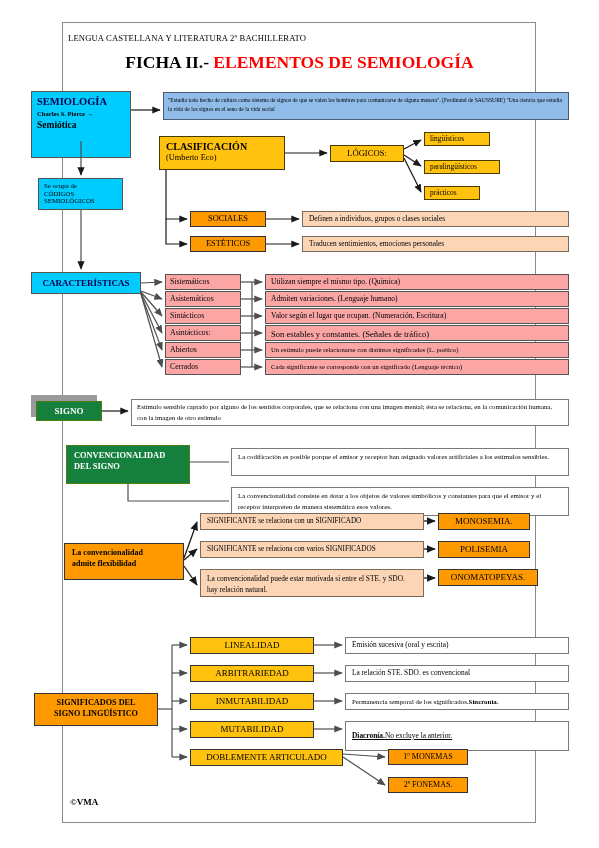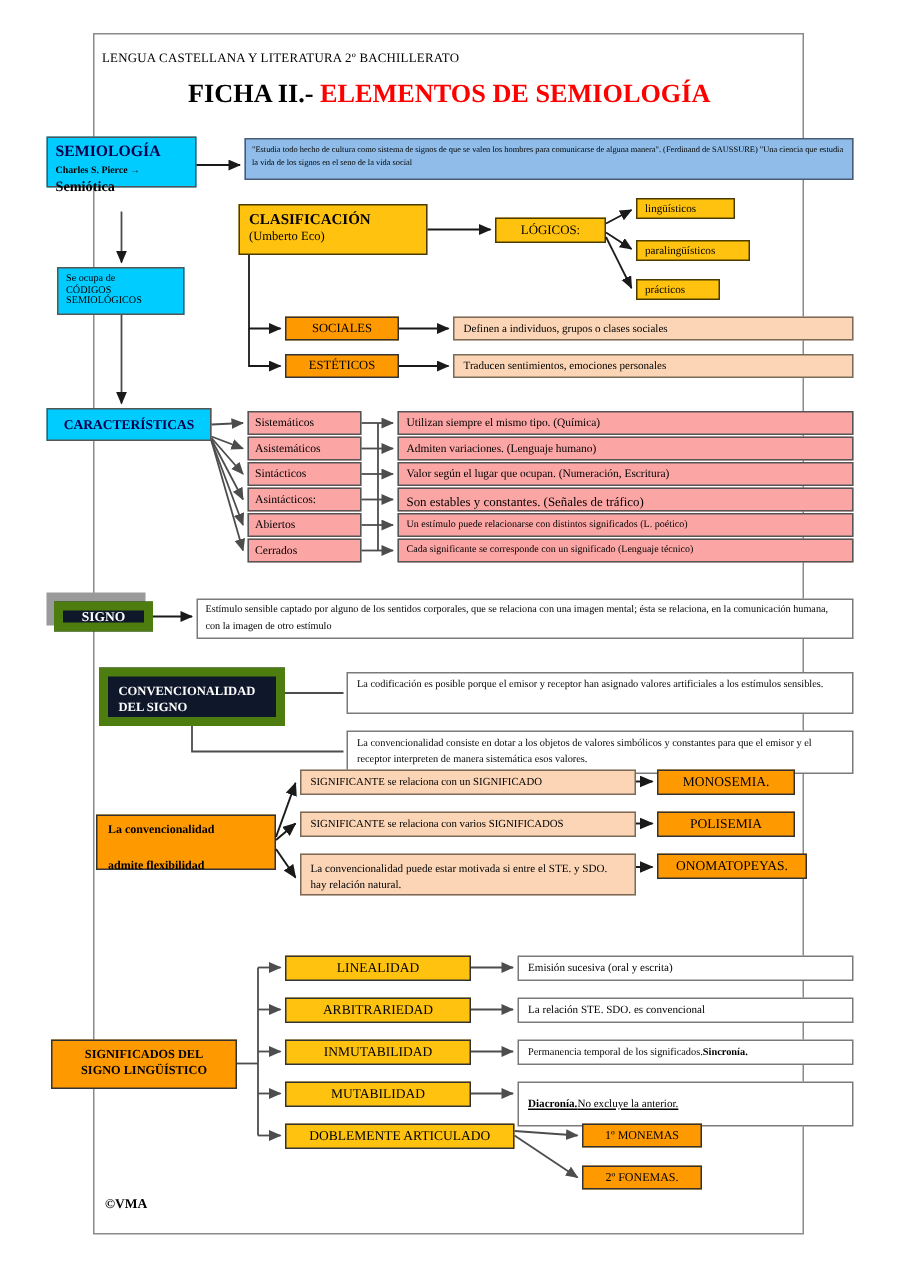--- a/index.html
+++ b/index.html
@@ -13,21 +13,21 @@
       align-items:center;line-height:1.12;}
   .bx.ctr{justify-content:center;text-align:center;}
   .cyan{background:#00CCFF;border:1px solid #555;}
   .cyan-lite{background:#fca5a5;border:1px solid #555;}
   .blue-desc{background:#8FBCE8;border:1px solid #4a5b74;}
   .gold{background:#FFC20E;border:1px solid #4a3c00;}
   .gold2{background:#FFC20E;border:1px solid #333;}
   .orange{background:#FF9900;border:1px solid #333;}
   .peach{background:#FBD5B5;border:1px solid #7a6a5a;}
   .white{background:#ffffff;border:1px solid #7a7a7a;}
-  .navy{background:#0f172a;border:6px solid #4d7c0f;}
+  .navy{background:#15803d;border:1px solid #4d7c0f;}
   .shadowgray{background:#9a9a9a;}
   .txt-navy{color:#00004d;}
   .txt-white{color:#ffffff;}
   .b{font-weight:bold;}
   
   #doc-subject{position:absolute;left:68px;top:33px;font-size:8.6px;
         letter-spacing:.15px;white-space:nowrap;}
   #title-wrap{position:absolute;left:0;top:52px;width:599px;text-align:center;
         font-size:17.5px;font-weight:bold;}
   #title-wrap .red{color:#FF0000;}
@@ -39,21 +39,21 @@
 <body>
 
 <div class="page"></div>
 
 <div id="doc-subject">LENGUA CASTELLANA  Y LITERATURA 2º BACHILLERATO</div>
 
 <div id="title-wrap">
   <span>FICHA II.- </span><span class="red">ELEMENTOS DE SEMIOLOGÍA</span>
 </div>
 
-<div class="bx cyan abs" style="left:31px;top:91px;width:100px;height:34px;padding:4px 5px;display:block;">
+<div class="bx cyan abs" style="left:31px;top:91px;width:100px;height:67px;padding:4px 5px;display:block;">
   <div class="b txt-navy" style="font-size:10.5px;">SEMIOLOGÍA</div>
   <div class="b" style="font-size:6.6px;margin-top:2px;">Charles S. Pierce →</div>
   <div class="b" style="font-size:9.5px;margin-top:3px;">Semiótica</div>
 </div>
 
 <div class="bx blue-desc abs" style="left:163px;top:92px;width:406px;height:28px;padding:3px 4px;display:block;">
   <div style="font-size:5.6px;line-height:1.55;">"Estudia todo hecho de cultura como sistema de signos de que se valen los hombres para comunicarse de alguna manera". (Ferdinand de SAUSSURE) "Una ciencia que estudia la vida de los signos en el seno de la vida social</div>
 </div>
 
 <div class="bx cyan abs" style="left:38px;top:178px;width:85px;height:32px;padding:3px 5px;display:block;overflow:hidden;">
@@ -157,21 +157,21 @@
 
 <div class="bx white abs" style="left:231px;top:448px;width:338px;height:28px;padding:3px 6px;display:block;">
   <div style="font-size:6.9px;line-height:1.55;">La codificación es posible porque el emisor y receptor han asignado valores artificiales a los estímulos sensibles.</div>
 </div>
 <div class="bx white abs" style="left:231px;top:487px;width:338px;height:29px;padding:3px 6px;display:block;">
   <div style="font-size:6.9px;line-height:1.55;">La convencionalidad consiste en dotar a los objetos de valores simbólicos y constantes para que el emisor y el receptor interpreten de manera sistemática esos valores.</div>
 </div>
 
 <div class="bx orange abs" style="left:64px;top:543px;width:120px;height:37px;padding:5px 7px;display:block;">
   <div class="b" style="font-size:8px;">La convencionalidad</div>
-  <div class="b" style="font-size:8px;margin-top:15px;">admite flexibilidad</div>
+  <div class="b" style="font-size:8px;margin-top:2px;">admite flexibilidad</div>
 </div>
 
 <div class="bx peach abs" style="left:200px;top:513px;width:224px;height:17px;padding-left:6px;font-size:7.2px;">
     <span>SIGNIFICANTE se relaciona con un SIGNIFICADO</span>
   </div>
 <div class="bx orange ctr abs" style="left:438px;top:513px;width:92px;height:17px;font-size:9px;">
     <span>MONOSEMIA.</span>
   </div>
 
 <div class="bx peach abs" style="left:200px;top:541px;width:224px;height:17px;padding-left:6px;font-size:7.2px;">

